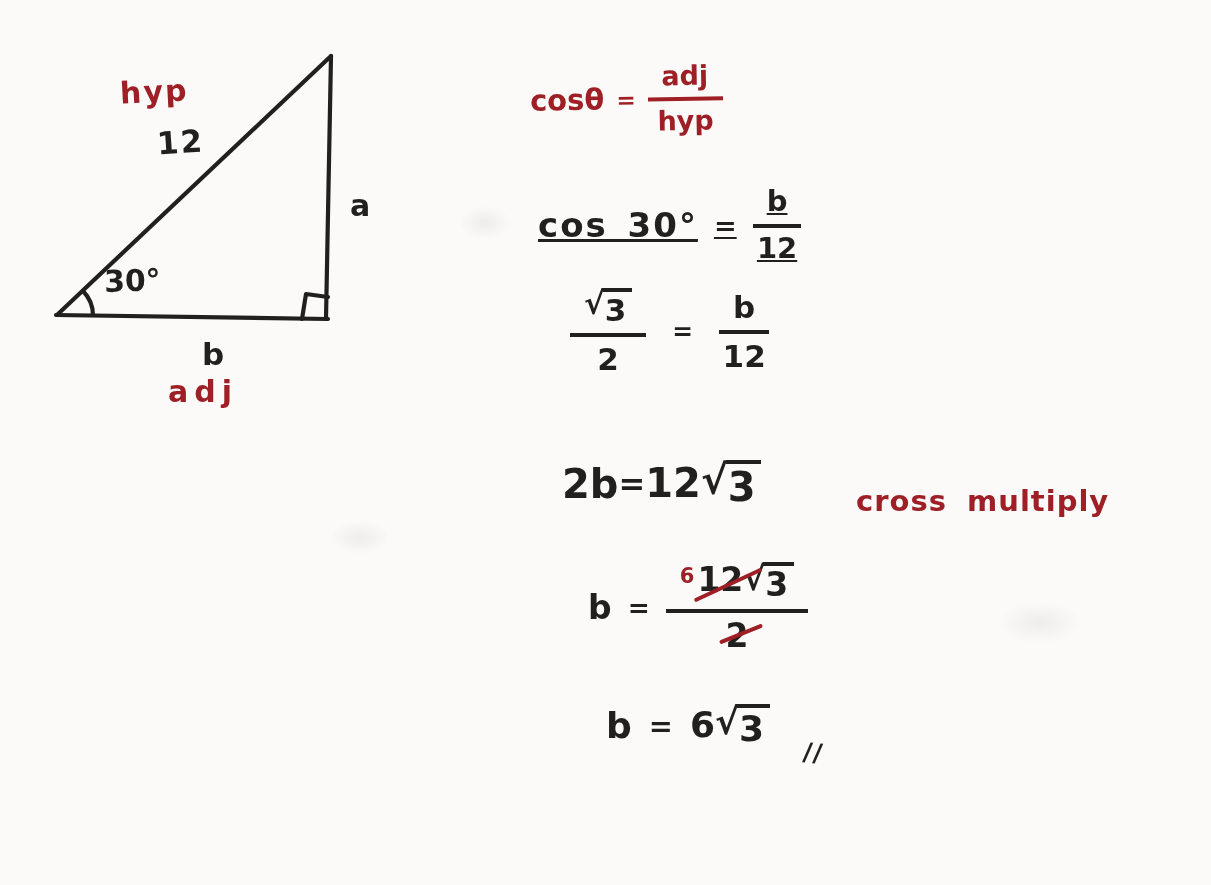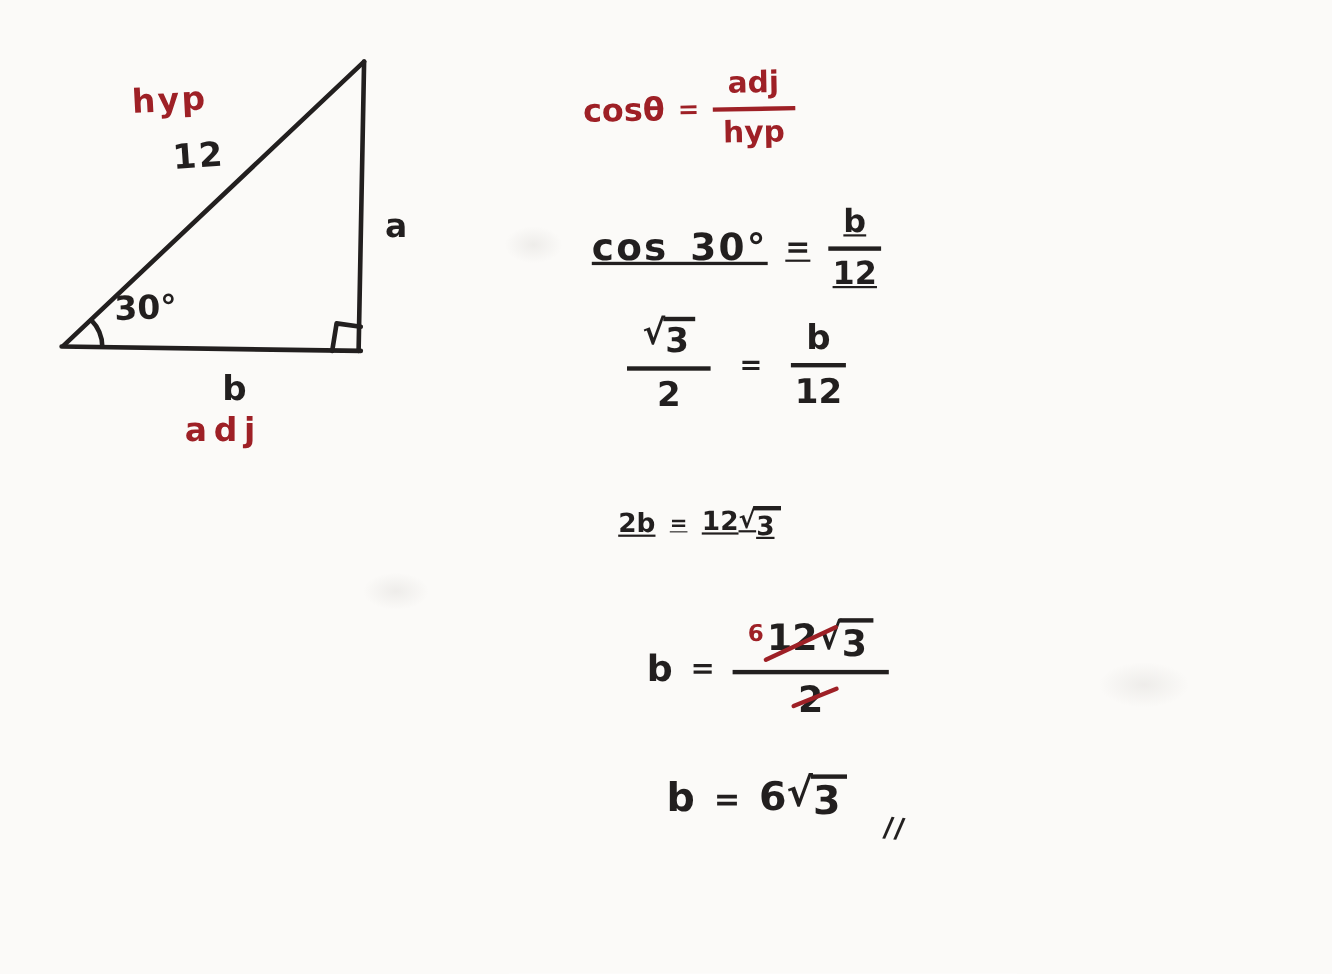--- a/index.html
+++ b/index.html
@@ -34,21 +34,21 @@
   .rad{display:inline-flex;align-items:flex-start;}
   .rad .rad-sign{line-height:1;}
   .rad .radicand{border-top:4px solid currentColor;padding:2px 6px 0 2px;margin-left:-2px;line-height:1.05;}
 
   .eq1{left:530px;top:62px;gap:12px;font-size:29px;color:var(--red);transform:rotate(-1deg);}
   .eq1 .frac{font-size:27px;}
   .eq2{left:538px;top:186px;gap:16px;font-size:34px;text-decoration:underline;}
   .eq2 .lhs{letter-spacing:2px;word-spacing:6px;}
   .eq2 .frac{font-size:29px;}
   .eq3{left:570px;top:288px;gap:26px;font-size:31px;}
-  .eq4{left:562px;top:460px;gap:13px;font-size:24px;text-decoration:underline;}
+  .eq4{left:562px;top:460px;gap:0;font-size:40px;}
   .eq5{left:588px;top:562px;gap:16px;font-size:33px;}
   .eq6{left:606px;top:704px;gap:17px;font-size:36px;}
 
   .note{position:absolute;left:856px;top:484px;font-size:29px;font-weight:700;
         color:var(--red);letter-spacing:1px;word-spacing:9px;white-space:nowrap;}
 
   .grp{display:inline-flex;align-items:flex-start;}
 
   .cancel{position:relative;display:inline-flex;align-items:flex-start;}
   .strike{position:absolute;background:var(--red);height:4px;border-radius:2px;}
@@ -123,20 +123,21 @@
     <span class="lhs">2b</span>
     <span class="eqsign">=</span>
     <span class="grp">
       <span>12</span>
       <span class="rad">
         <span class="rad-sign">√</span>
         <span class="radicand">3</span>
       </span>
     </span>
   </div>
+  <div class="note">cross multiply</div>
 
   <div class="eq eq5">
     <span class="lhs">b</span>
     <span class="eqsign">=</span>
     <span class="frac">
       <span class="num">
         <span class="sup6">6</span>
         <span class="cancel">
           <span>12</span>
           <span class="rad">

